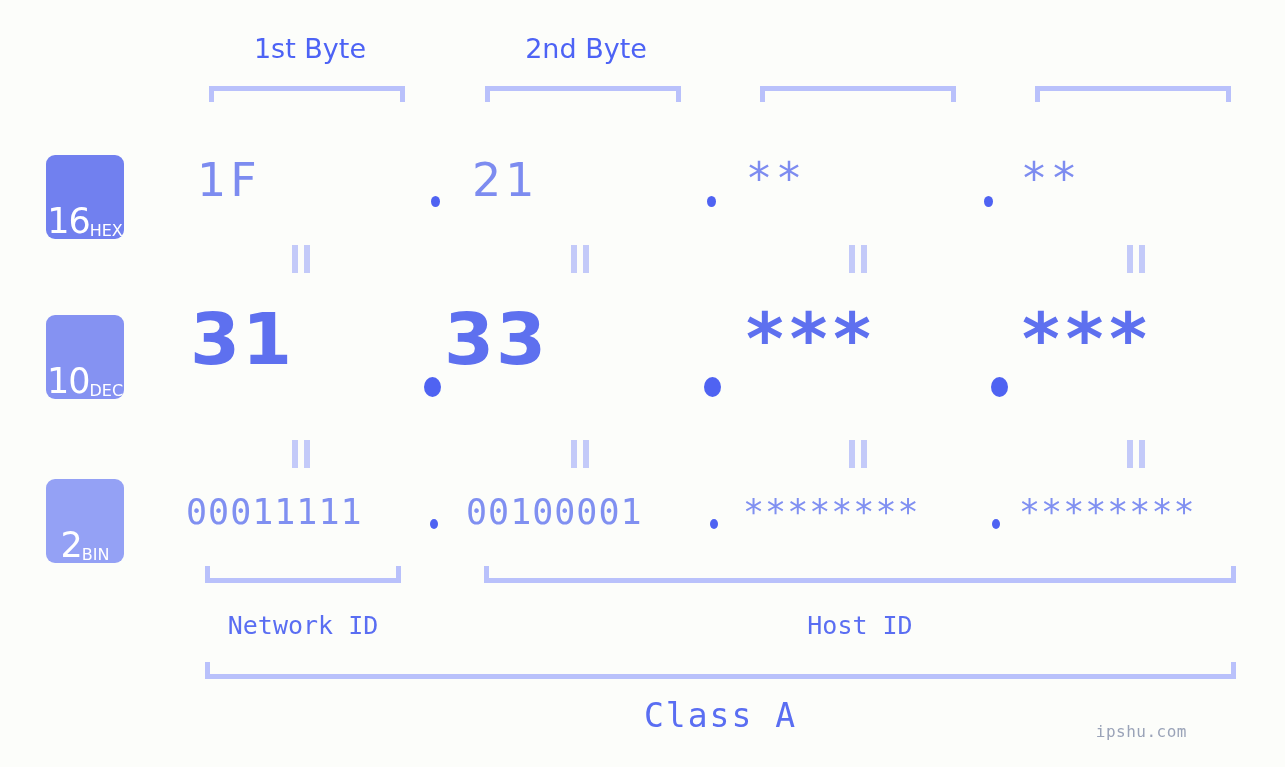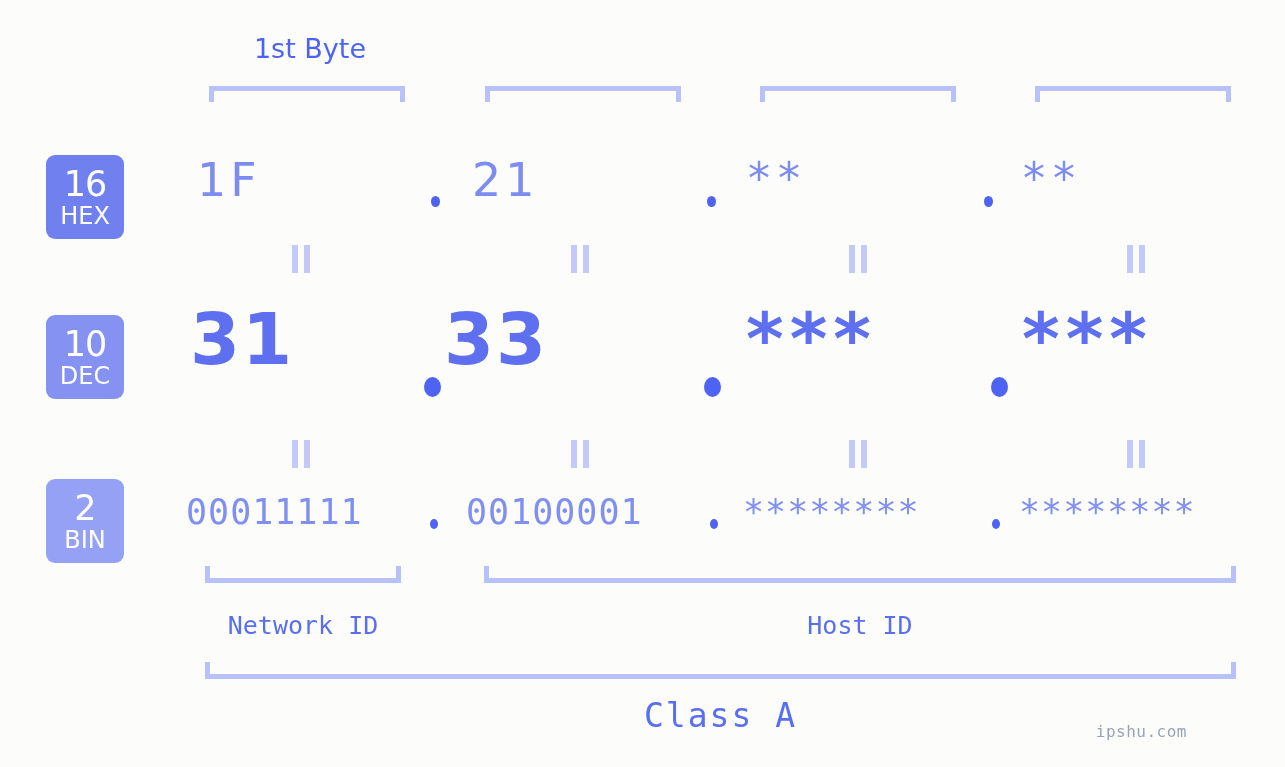--- a/index.html
+++ b/index.html
@@ -54,32 +54,31 @@
 
   
   .badge {
     position: absolute;
     left: 46px;
     width: 78px;
     height: 84px;
     border-radius: 9px;
     color: #ffffff;
     display: flex;
-    flex-direction: column;
-    align-items: center;
+    align-items: flex-end;
     justify-content: center;
     line-height: 1;
   }
   .badge .num {
     font-size: 35px;
     font-weight: 400;
     letter-spacing: -1px;
   }
   .badge .abbr {
-    font-size: 24px;
+    font-size: 16px;
     font-weight: 400;
     margin-top: 2px;
   }
   #badge-hex { top: 155px; background: #7180ef; }
   #badge-dec { top: 315px; background: #8592f2; }
   #badge-bin { top: 479px; background: #94a1f5; }
 
   
   .val {
     position: absolute;
@@ -191,20 +190,21 @@
     color: #9aa3b8;
     letter-spacing: 0.5px;
   }
 </style>
 </head>
 <body>
 
 <div id="stage">
 
   <div class="byte-label" style="left:200px;">1st Byte</div>
+  <div class="byte-label" style="left:476px;">2nd Byte</div>
 
   <div class="bracket-top" style="left:209px;width:196px;"></div>
   <div class="bracket-top" style="left:485px;width:196px;"></div>
   <div class="bracket-top" style="left:760px;width:196px;"></div>
   <div class="bracket-top" style="left:1035px;width:196px;"></div>
 
   <div class="badge" id="badge-hex">
     <span class="num">16</span>
     <span class="abbr">HEX</span>
   </div>

